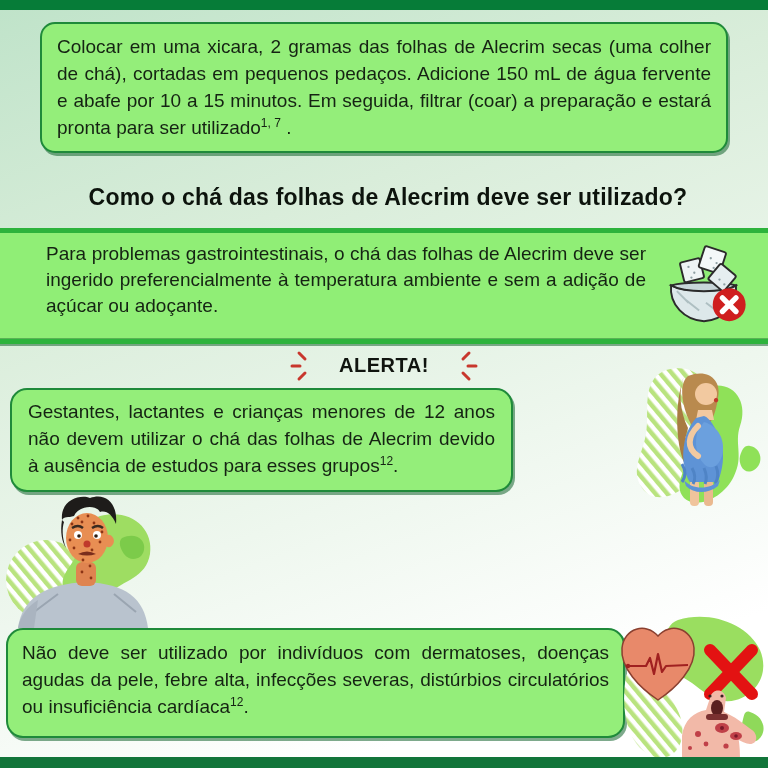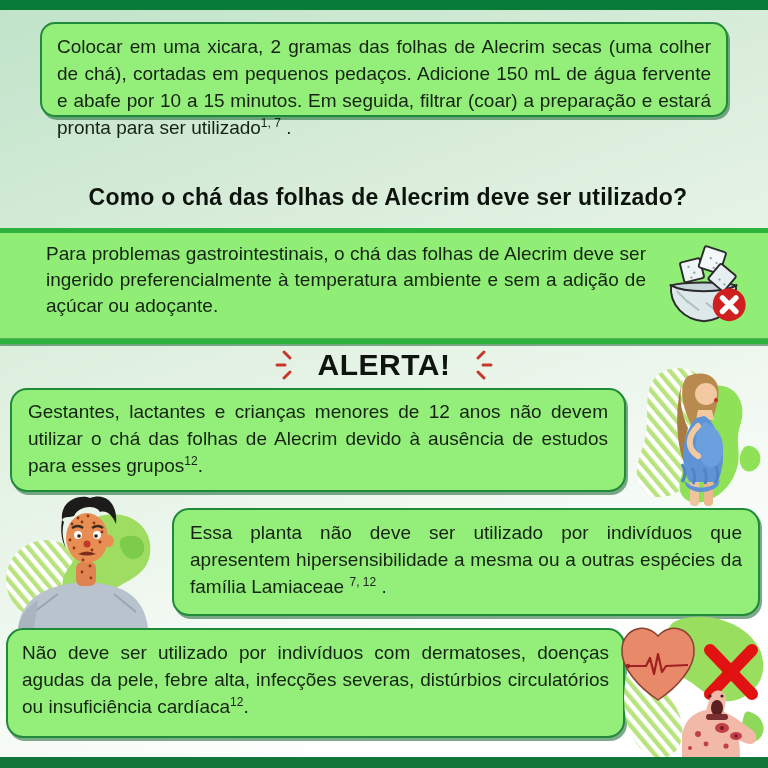--- a/index.html
+++ b/index.html
@@ -11,42 +11,42 @@
   .bar{position:absolute;left:0;width:768px;background:#067c38;}
   .bar.top{top:0;height:10px;}
   .bar.bottom{bottom:0;height:11px;background:#12753a;}
   .gbox{
     position:absolute;background:#94ee7a;border:2px solid #1f8a3a;border-radius:15px;
     box-shadow:2px 3px 0 rgba(20,100,45,.55);
     box-sizing:border-box;text-align:justify;
   }
   .gbox p{margin:0;font-size:19px;line-height:27px;color:#152313;}
   sup{font-size:12px;line-height:0;vertical-align:super;}
-  .prep{left:40px;top:22px;width:688px;height:95px;padding:9px 15px;}
+  .prep{left:40px;top:22px;width:688px;height:131px;padding:9px 15px;}
   .heading{
     position:absolute;left:0;top:180px;width:768px;text-align:center;margin:4px;
     font-size:23px;font-weight:bold;color:#0c130c;letter-spacing:.2px;
   }
   .banner{
     position:absolute;left:0;top:228px;width:768px;height:116px;box-sizing:border-box;
     background:#90ee76;border-top:5px solid #2db33c;border-bottom:5px solid #2db33c;
     box-shadow:0 2px 0 rgba(10,90,35,.5), inset 0 -1px 0 rgba(10,90,35,.4);
   }
   .banner p{
     position:absolute;left:46px;top:8px;width:600px;margin:0;
     font-size:19px;line-height:26px;text-align:justify;color:#152313;
   }
   .banner .icon-wrap{position:absolute;right:14px;top:2px;width:100px;height:92px;}
   .alerta{
     position:absolute;left:0;top:340px;width:768px;display:flex;
     justify-content:center;align-items:center;gap:12px;
   }
-  .alerta h2{margin:8px;font-size:30px;font-weight:bold;color:#10140f;letter-spacing:.5px;}
+  .alerta h2{margin:14px;font-size:20px;font-weight:bold;color:#10140f;letter-spacing:.5px;}
   .spark{width:24px;height:34px;}
-  .w-preg{left:10px;top:388px;width:616px;height:104px;padding:8px 16px;border-radius:17px;}
+  .w-preg{left:10px;top:388px;width:503px;height:104px;padding:8px 16px;border-radius:17px;}
   .w-hyper{left:172px;top:508px;width:588px;height:108px;padding:9px 16px;border-radius:17px;}
   .w-derm{left:6px;top:628px;width:619px;height:110px;padding:9px 14px;border-radius:17px;}
   .illu{position:absolute;}
   .illu-preg{right:0;top:364px;width:142px;height:152px;}
   .illu-man{left:4px;top:494px;width:164px;height:134px;}
   .illu-heart{right:0;top:616px;width:150px;height:142px;}
 </style>
 </head>
 <body>
 
@@ -174,23 +174,20 @@
           <circle cx="79" cy="66" r="1.4"></circle>
         <circle cx="86" cy="72" r="1.4"></circle>
           <circle cx="78" cy="78" r="1.4"></circle>
           <circle cx="87" cy="84" r="1.4"></circle>
         <circle cx="74" cy="24" r="1.4"></circle>
           <circle cx="84" cy="22" r="1.4"></circle>
       </g>
     </g>
   </svg>
 
-  <div class="gbox w-hyper">
-    <p><span>Essa planta não deve ser utilizado por indivíduos que apresentem hipersensibilidade a mesma ou a outras espécies da família Lamiaceae </span><sup>7, 12</sup><span> .</span></p>
-  </div>
 
   <div class="gbox w-derm">
     <p><span>Não deve ser utilizado por indivíduos com dermatoses, doenças agudas da pele, febre alta, infecções severas, distúrbios circulatórios ou insuficiência cardíaca</span><sup>12</sup><span>.</span></p>
   </div>
 
   <svg class="illu illu-heart" viewBox="0 0 150 142">
     <defs>
       <pattern id="stripesH" width="9" height="9" patternUnits="userSpaceOnUse" patternTransform="rotate(-40)">
         <rect width="9" height="9" fill="#ffffff"></rect>
         <rect width="4.5" height="9" fill="#b9e37f"></rect>

